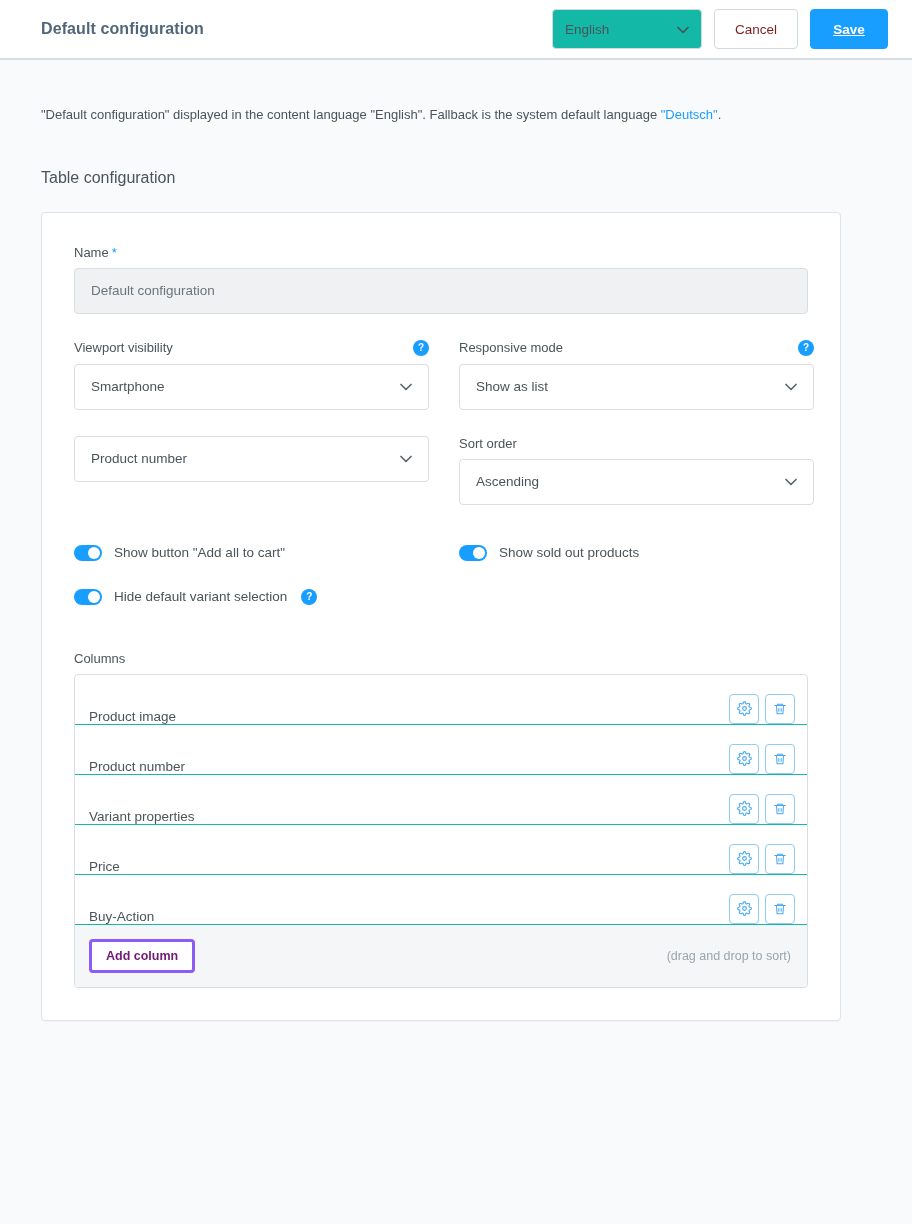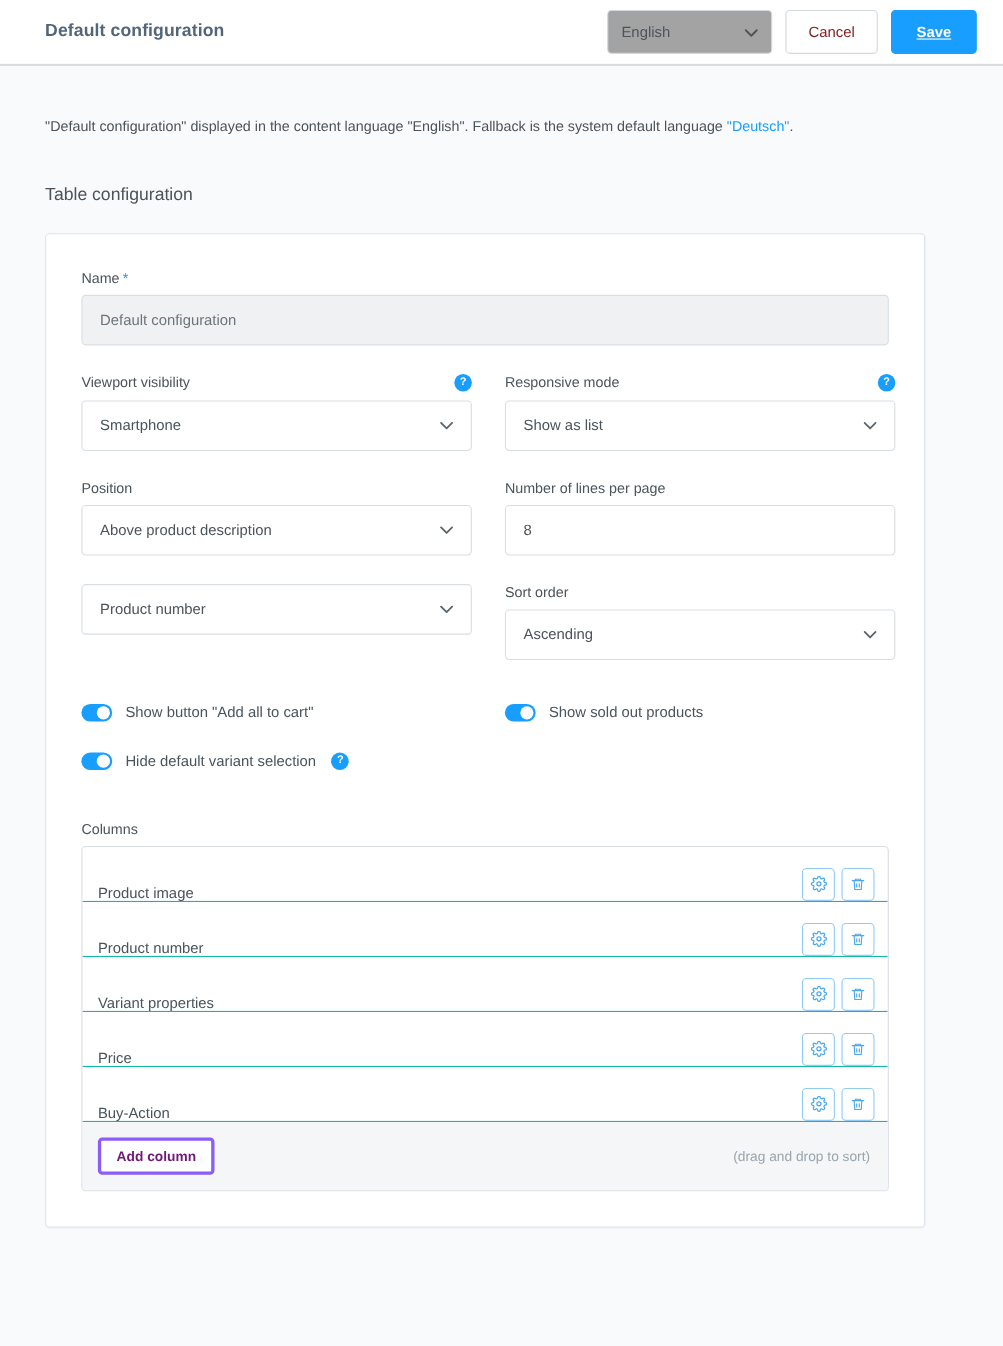--- a/index.html
+++ b/index.html
@@ -31,21 +31,21 @@
   .topbar-actions {
     margin-left: auto;
     display: flex;
     align-items: center;
     gap: 12px;
   }
   .lang-select {
     position: relative;
     width: 150px;
     height: 40px;
-    background: #a3a3a3;
+    background: #14b8a6;
     border: 1px solid #d1d9e0;
     border-radius: 4px;
     display: flex;
     align-items: center;
     padding: 0 12px;
     font-size: 13.5px;
     color: #4a545b;
   }
   .lang-select .chev {
     margin-left: auto;
@@ -318,42 +318,20 @@
           <span>Show as list</span>
           <span class="chev">
             <svg width="12" height="8" viewBox="0 0 12 8">
                 <path d="M1 1.5 L6 6.5 L11 1.5" fill="none" stroke="#5c6770" stroke-width="1.7" stroke-linecap="round" stroke-linejoin="round"></path>
               </svg>
           </span>
         </div>
       </div>
     </div>
 
-    <div class="row2">
-      <div class="col">
-        <div class="field-label">
-          <span>Position</span>
-        </div>
-        <div class="select">
-          <span>Above product description</span>
-          <span class="chev">
-            <svg width="12" height="8" viewBox="0 0 12 8">
-                <path d="M1 1.5 L6 6.5 L11 1.5" fill="none" stroke="#5c6770" stroke-width="1.7" stroke-linecap="round" stroke-linejoin="round"></path>
-              </svg>
-          </span>
-        </div>
-      </div>
-
-      <div class="col">
-        <div class="field-label">
-          <span>Number of lines per page</span>
-        </div>
-        <div class="input">8</div>
-      </div>
-    </div>
 
     <div class="row2">
       <div class="col">
         <div class="select">
           <span>Product number</span>
           <span class="chev">
             <svg width="12" height="8" viewBox="0 0 12 8">
                 <path d="M1 1.5 L6 6.5 L11 1.5" fill="none" stroke="#5c6770" stroke-width="1.7" stroke-linecap="round" stroke-linejoin="round"></path>
               </svg>
           </span>

